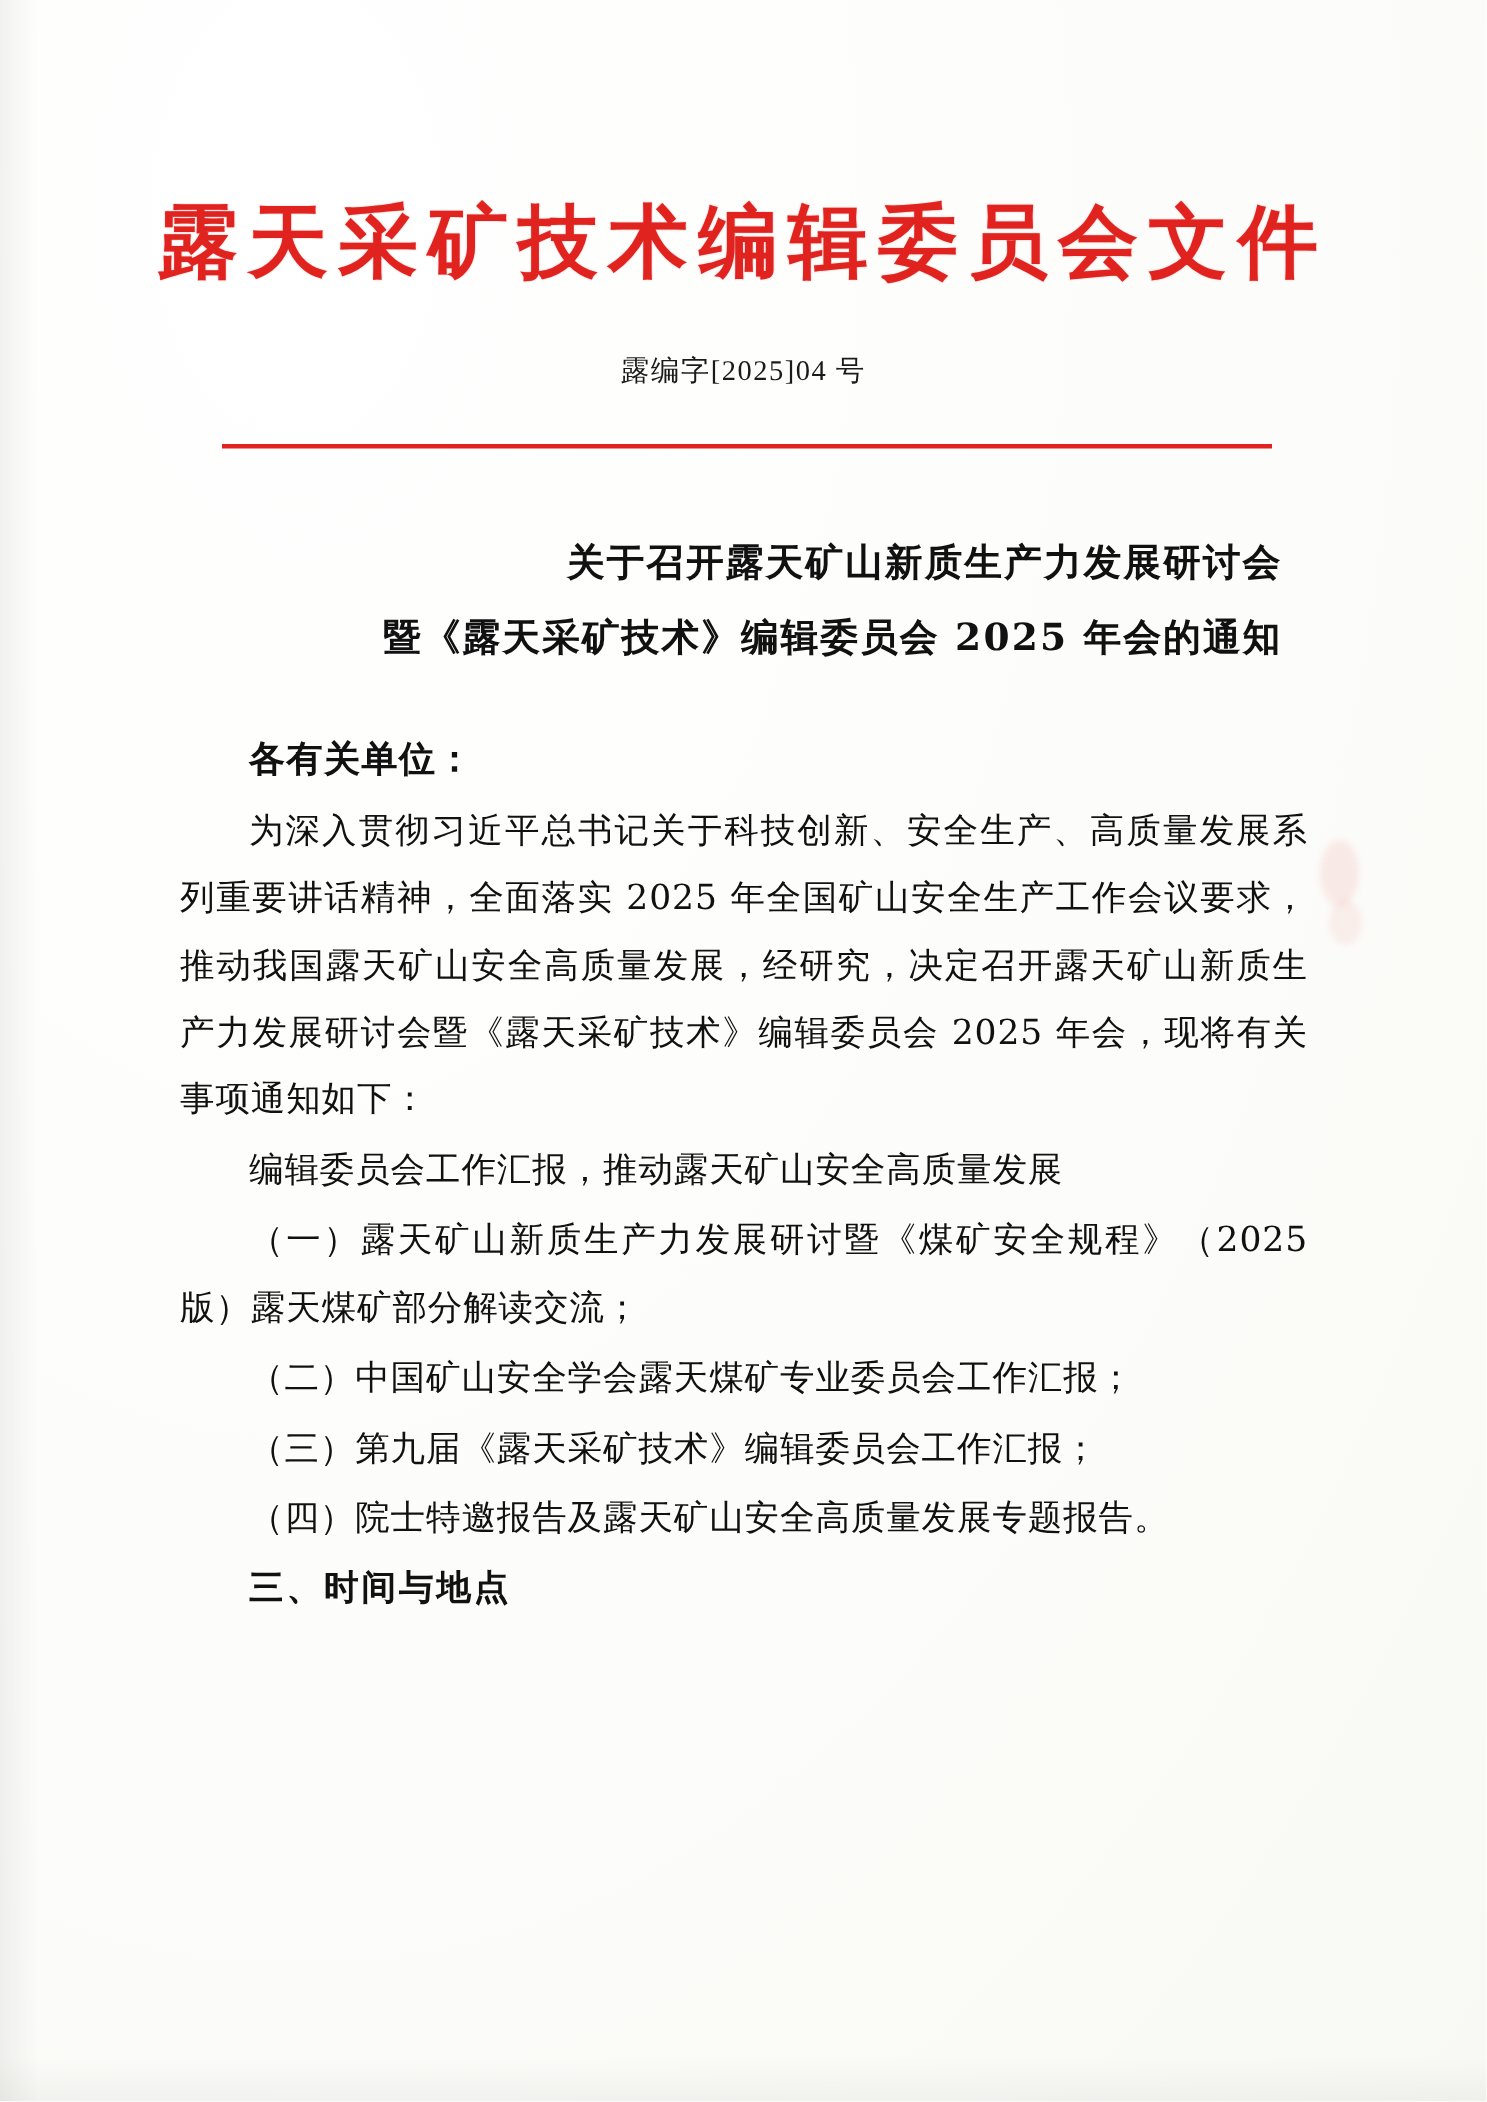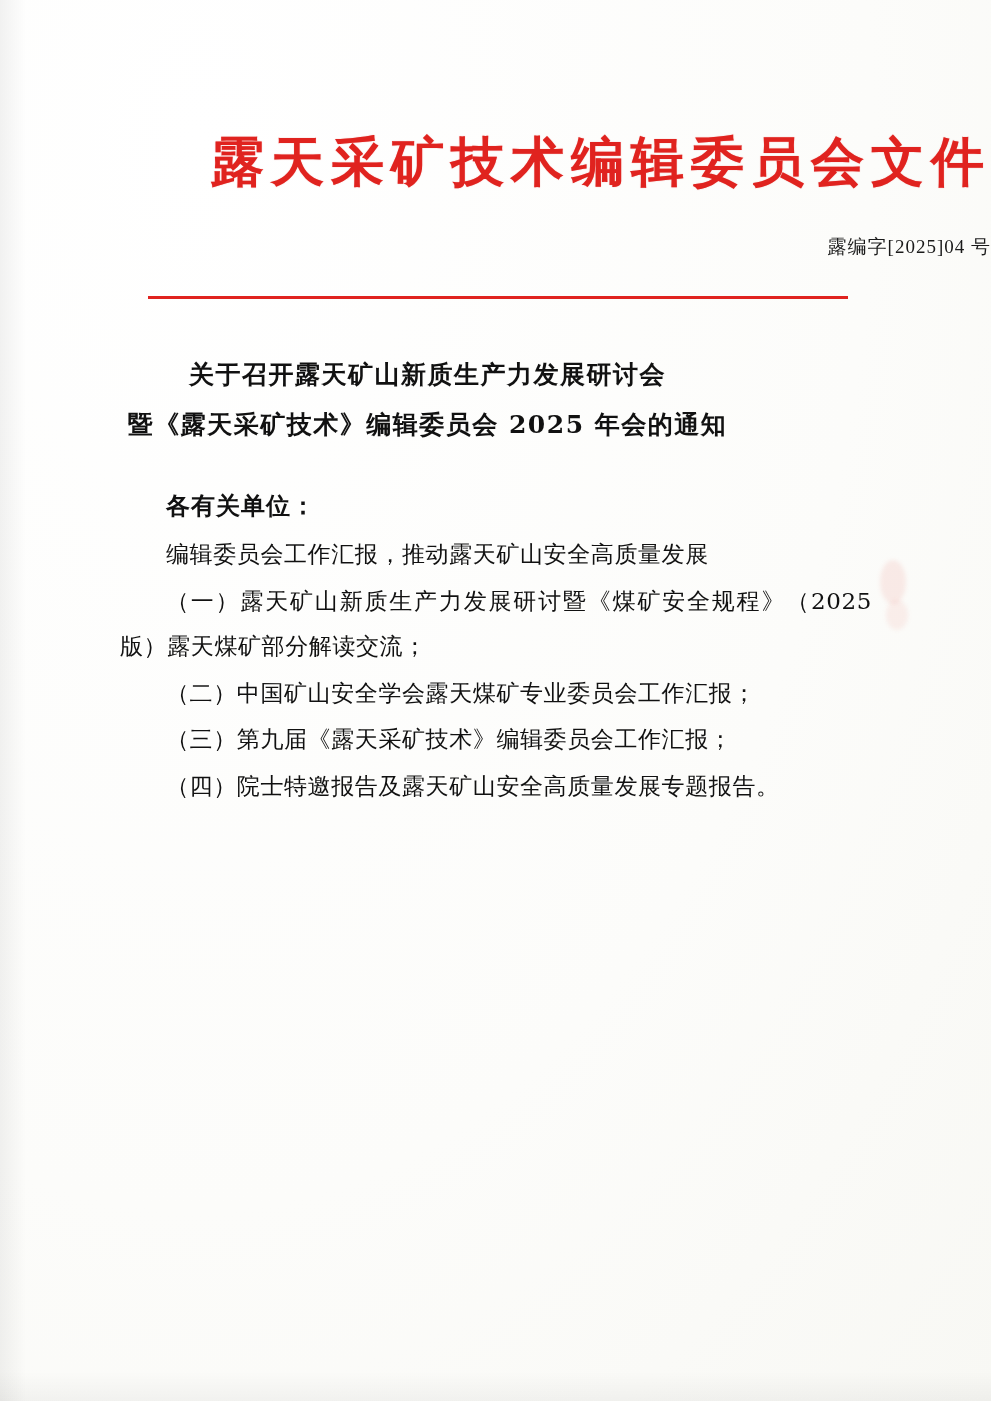--- a/index.html
+++ b/index.html
@@ -27,21 +27,21 @@
     inset: 0;
     background:
       radial-gradient(ellipse at 20% 10%, rgba(255,255,255,1) 0%, rgba(252,252,250,1) 60%, rgba(248,248,244,1) 100%);
     pointer-events: none;
   }
   .doc-header {
     position: absolute;
     top: 128px;
     left: 0;
     width: 991px;
-    text-align: right;
+    text-align: center;
   }
   .doc-title-red {
     font-family: "DejaVu Serif", "Liberation Serif", serif;
     color: #e0231f;
     font-weight: bold;
     font-size: 53px;
     letter-spacing: 7px;
     line-height: 1.25;
     white-space: nowrap;
     text-shadow: 0 0 1px rgba(224,35,31,0.5);
@@ -59,21 +59,21 @@
     left: 148px;
     width: 700px;
     height: 3px;
     background: #e0231f;
   }
   .title-block {
     position: absolute;
     top: 350px;
     left: 0;
     width: 855px;
-    text-align: center;
+    text-align: right;
   }
   .title-line {
     font-size: 25px;
     font-weight: bold;
     letter-spacing: 1.5px;
     line-height: 2.0;
     color: #111;
     font-family: "DejaVu Serif", "Liberation Serif", serif;
   }
   .body-block {
@@ -153,27 +153,29 @@
   <div class="red-rule"></div>
 
   <div class="title-block">
     <div class="title-line">关于召开露天矿山新质生产力发展研讨会</div>
     <div class="title-line">暨《露天采矿技术》编辑委员会 2025 年会的通知</div>
   </div>
 
   <div class="body-block">
     <div class="salutation">各有关单位：</div>
 
+    <p class="para indent2">为深入贯彻习近平总书记关于科技创新、安全生产、高质量发展系列重要讲话精神，全面落实 2025 年全国矿山安全生产工作会议要求，推动我国露天矿山安全高质量发展，经研究，决定召开露天矿山新质生产力发展研讨会暨《露天采矿技术》编辑委员会 2025 年会，现将有关事项通知如下：</p>
 
     <p class="para indent2">编辑委员会工作汇报，推动露天矿山安全高质量发展</p>
 
     <p class="para indent2">（一）露天矿山新质生产力发展研讨暨《煤矿安全规程》（2025 版）露天煤矿部分解读交流；</p>
     <p class="para indent2">（二）中国矿山安全学会露天煤矿专业委员会工作汇报；</p>
     <p class="para indent2">（三）第九届《露天采矿技术》编辑委员会工作汇报；</p>
     <p class="para indent2">（四）院士特邀报告及露天矿山安全高质量发展专题报告。</p>
 
+    <p class="heading-num">三、时间与地点</p>
   </div>
 
   <div class="smudge smudge-1"></div>
   <div class="smudge smudge-2"></div>
   <div class="edge-shadow-left"></div>
   <div class="edge-shadow-bottom"></div>
 </div>
 
 </body></html>

